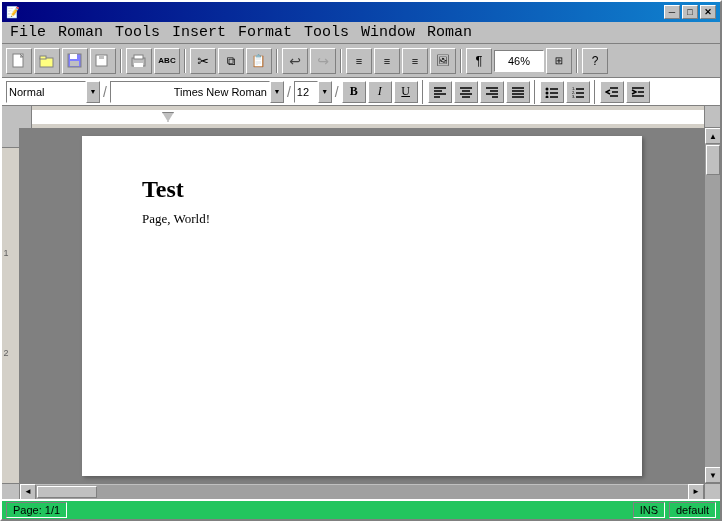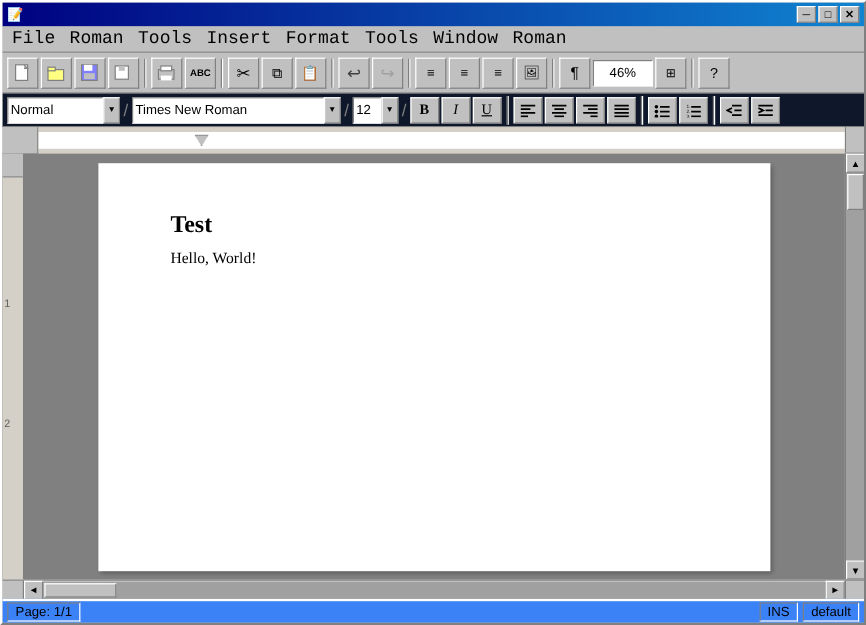--- a/index.html
+++ b/index.html
@@ -82,39 +82,39 @@
       width: 50px; height: 22px;
       border: 1px solid;
       border-color: #808080 #ffffff #ffffff #808080;
       background: white;
       display: flex; align-items: center; justify-content: center;
       font-size: 11px;
     }
 
     
     .format-toolbar {
-      background: #0f172a;
+      background: #ffffff;
       height: 28px;
       display: flex;
       align-items: center;
       padding: 2px 4px;
       gap: 2px;
       border-bottom: 1px solid #808080;
     }
     .format-select {
       height: 22px;
       border: 1px solid;
       border-color: #808080 #ffffff #ffffff #808080;
       background: white;
       font-size: 11px;
       padding: 0 2px;
       display: flex; align-items: center;
     }
     .style-select { width: 80px; }
-    .font-select { width: 160px; }
+    .font-select { width: 160px; justify-content: flex-end; }
     .size-select { width: 24px; }
     .fmt-btn {
       width: 24px; height: 22px;
       background: #c0c0c0;
       border: 1px solid;
       border-color: #ffffff #808080 #808080 #ffffff;
       display: flex; align-items: center; justify-content: center;
       cursor: pointer;
       font-size: 12px;
     }
@@ -209,21 +209,21 @@
       background: white;
       width: 560px;
       min-height: 340px;
       margin: 0 auto;
       box-shadow: 2px 2px 4px rgba(0,0,0,0.3);
       padding: 40px 60px;
       position: relative;
     }
     .doc-title {
       font-family: 'Times New Roman', serif;
-      font-size: 20px;
+      font-size: 24px;
       font-weight: bold;
       margin-bottom: 8px;
     }
     .doc-body {
       font-family: 'Times New Roman', serif;
       font-size: 13px;
     }
 
     
     .scrollbar-h-container {
@@ -260,21 +260,21 @@
     }
     .scrollbar-h-right-corner {
       width: 16px; height: 16px;
       background: #c0c0c0;
       border-left: 1px solid #808080;
     }
 
     
     .status-bar {
       height: 20px;
-      background: #3b82f6;
+      background: #22c55e;
       border-top: 2px solid #ffffff;
       display: flex;
       align-items: center;
       padding: 0 4px;
       gap: 4px;
     }
     .status-item {
       height: 16px;
       border: 1px solid;
       border-color: #808080 #ffffff #ffffff #808080;
@@ -506,21 +506,21 @@
       <div class="left-ruler-top"></div>
       <div style="flex:1; background:#d4d0c8; width:18px; position:relative; overflow:hidden;">
         <div style="position:absolute; left:2px; top:100px; font-size:9px; color:#606060;">1</div>
         <div style="position:absolute; left:2px; top:200px; font-size:9px; color:#606060;">2</div>
       </div>
     </div>
 
     <div style="flex:1; overflow:hidden; background:#808080; padding:8px;">
       <div class="document-page">
         <div class="doc-title">Test</div>
-        <div class="doc-body">Hello, World!</div>
+        <div class="doc-body">Page, World!</div>
       </div>
     </div>
 
     <div class="scrollbar-v">
       <div class="scrollbar-btn">▲</div>
       <div style="flex:1; background:#a0a0a0; position:relative;">
         <div class="scrollbar-thumb"></div>
       </div>
       <div class="scrollbar-btn">▼</div>
     </div>

